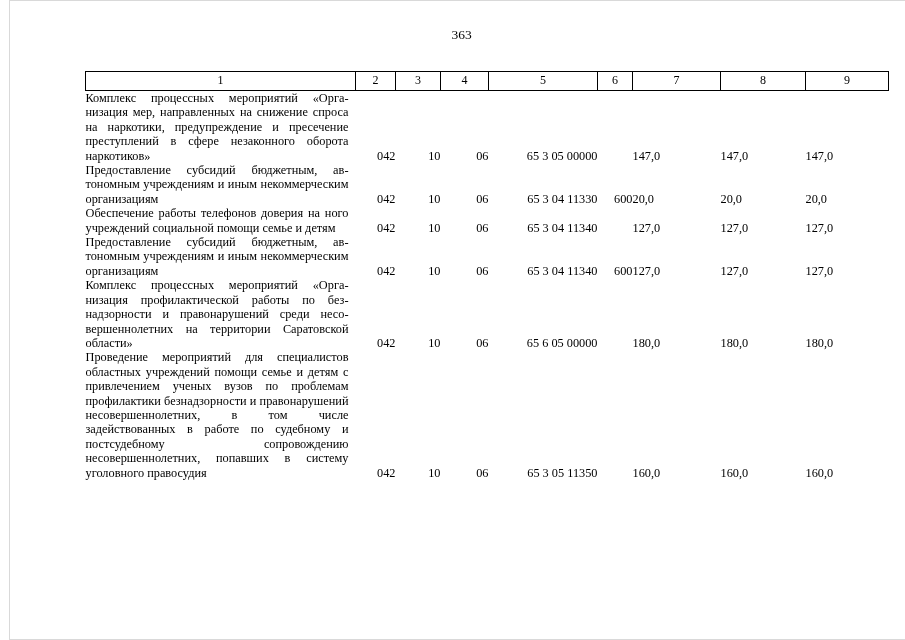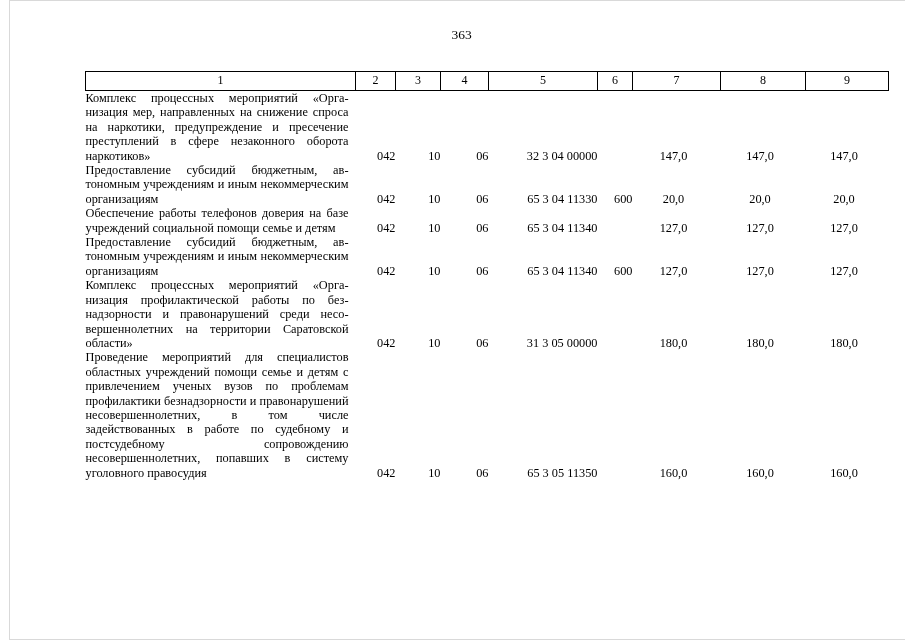--- a/index.html
+++ b/index.html
@@ -53,21 +53,21 @@
     font-size: 12.3px;
     line-height: 14.4px;
     padding: 0;
   }
   td.c-name {
     text-align: justify;
     padding-right: 7px;
     hyphens: manual;
   }
   td.c-center { text-align: right; }
-  td.c-right  { text-align: center; padding-right: 6px; font-family: Liberation Serif, serif; }
+  td.c-right  { text-align: left; padding-right: 6px; font-family: Liberation Serif, serif; }
 </style>
 </head>
 <body>
 
 <div class="page">
 
   <div class="page-number">363</div>
 
   <table class="budget">
     <colgroup>
@@ -93,39 +93,39 @@
         <th>8</th>
         <th>9</th>
       </tr>
     </thead>
     <tbody>
         <tr>
           <td class="c-name">Комплекс процессных мероприятий «Орга­низация мер, направленных на снижение спроса на наркотики, предупреждение и пресечение преступлений в сфере незакон­ного оборота наркотиков»</td>
           <td class="c-val c-center">042</td>
           <td class="c-val c-center">10</td>
           <td class="c-val c-center">06</td>
-          <td class="c-val c-center">32 3 04 00000</td>
+          <td class="c-val c-center">65 3 05 00000</td>
           <td class="c-val c-center"></td>
           <td class="c-val c-right">147,0</td>
           <td class="c-val c-right">147,0</td>
           <td class="c-val c-right">147,0</td>
         </tr>
         <tr>
           <td class="c-name">Предоставление субсидий бюджетным, ав­тономным учреждениям и иным некоммер­ческим организациям</td>
           <td class="c-val c-center">042</td>
           <td class="c-val c-center">10</td>
           <td class="c-val c-center">06</td>
           <td class="c-val c-center">65 3 04 11330</td>
           <td class="c-val c-center">600</td>
           <td class="c-val c-right">20,0</td>
           <td class="c-val c-right">20,0</td>
           <td class="c-val c-right">20,0</td>
         </tr>
         <tr>
-          <td class="c-name">Обеспечение работы телефонов доверия на базе учреждений социальной помощи семье и детям</td>
+          <td class="c-name">Обеспечение работы телефонов доверия на ного учреждений социальной помощи семье и детям</td>
           <td class="c-val c-center">042</td>
           <td class="c-val c-center">10</td>
           <td class="c-val c-center">06</td>
           <td class="c-val c-center">65 3 04 11340</td>
           <td class="c-val c-center"></td>
           <td class="c-val c-right">127,0</td>
           <td class="c-val c-right">127,0</td>
           <td class="c-val c-right">127,0</td>
         </tr>
         <tr>
@@ -137,21 +137,21 @@
           <td class="c-val c-center">600</td>
           <td class="c-val c-right">127,0</td>
           <td class="c-val c-right">127,0</td>
           <td class="c-val c-right">127,0</td>
         </tr>
         <tr>
           <td class="c-name">Комплекс процессных мероприятий «Орга­низация профилактической работы по без­надзорности и правонарушений среди несо­вершеннолетних на территории Саратовской области»</td>
           <td class="c-val c-center">042</td>
           <td class="c-val c-center">10</td>
           <td class="c-val c-center">06</td>
-          <td class="c-val c-center">31 3 05 00000</td>
+          <td class="c-val c-center">65 6 05 00000</td>
           <td class="c-val c-center"></td>
           <td class="c-val c-right">180,0</td>
           <td class="c-val c-right">180,0</td>
           <td class="c-val c-right">180,0</td>
         </tr>
         <tr>
           <td class="c-name">Проведение мероприятий для специалистов областных учреждений помощи семье и де­тям с привлечением ученых вузов по про­блемам профилактики безнадзорности и правонарушений несовершеннолетних,  в том числе задействованных в работе по су­дебному и постсудебному сопровождению несовершеннолетних, попавших в систему уголовного правосудия</td>
           <td class="c-val c-center">042</td>
           <td class="c-val c-center">10</td>
           <td class="c-val c-center">06</td>

